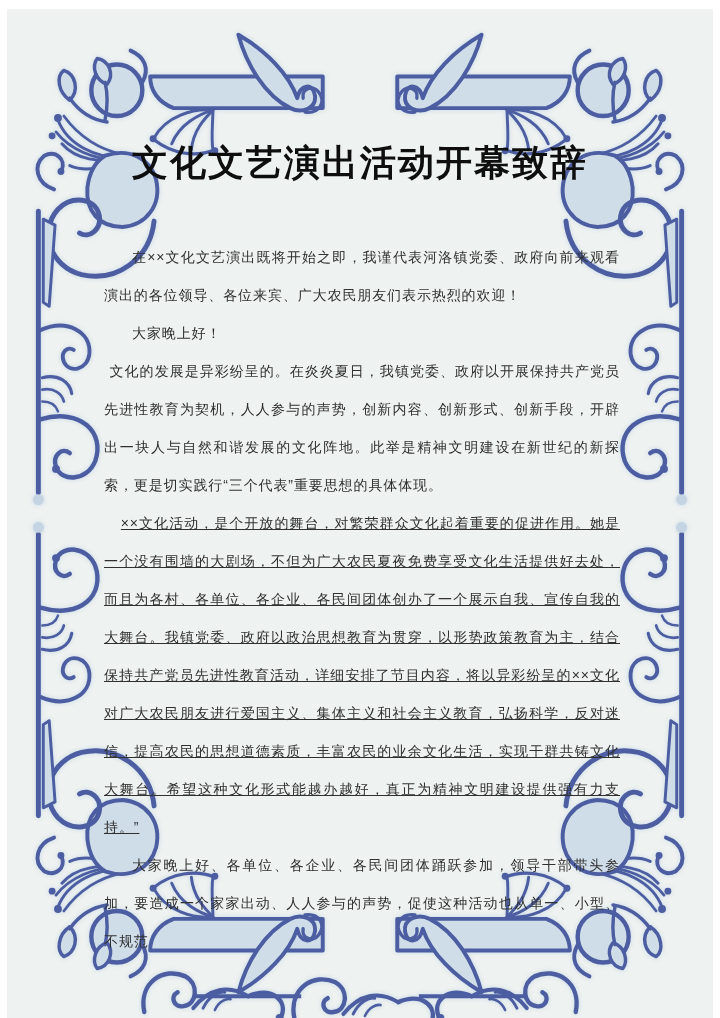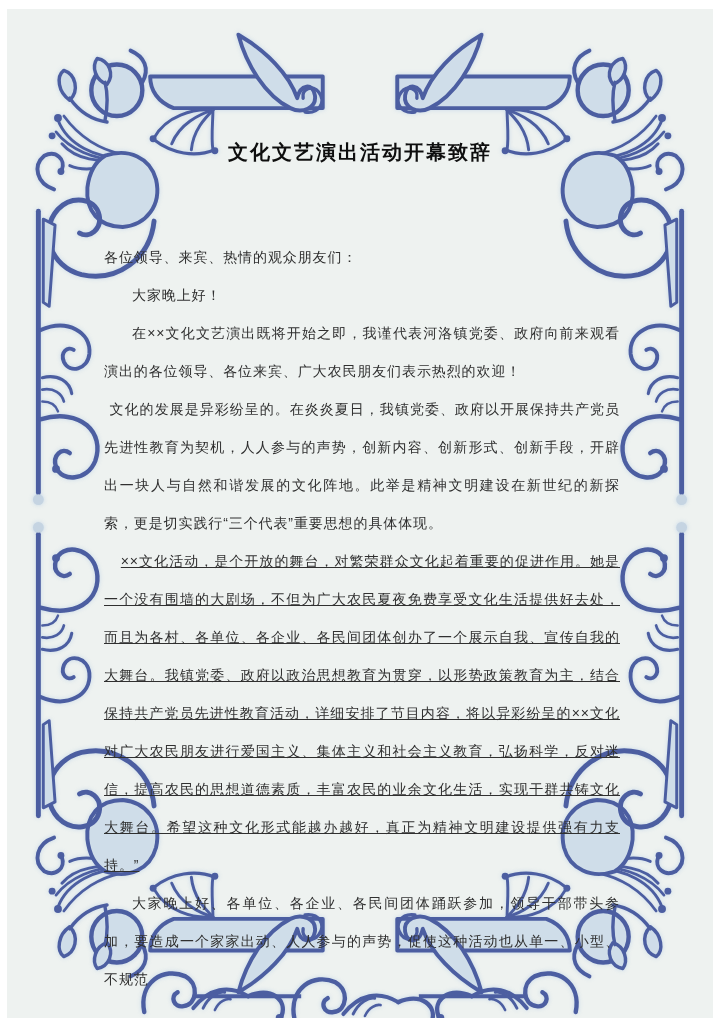--- a/index.html
+++ b/index.html
@@ -1,21 +1,21 @@
 <!DOCTYPE html>
 <html><head>
 <meta charset="utf-8">
 <style>
   html,body{margin:0;padding:0;}
   body{background:#ffffff;font-family:"Liberation Sans",sans-serif;}
   .page{position:relative;width:720px;height:1018px;background:#ffffff;overflow:hidden;}
   .paper{position:absolute;left:7px;top:9px;width:706px;height:1009px;background:#eef2f0;overflow:hidden;}
   .frame-svg{position:absolute;left:0;top:0;width:100%;height:100%;filter:drop-shadow(0 0 2px rgba(190,210,230,.85));}
   .doc-title{position:absolute;top:130px;left:0;right:0;text-align:center;
-             font-size:20px;font-weight:900;letter-spacing:2px;color:#0e0e0e;margin:0;}
+             font-size:36px;font-weight:900;letter-spacing:2px;color:#0e0e0e;margin:0;}
   .body-text{position:absolute;left:97px;top:229px;width:516px;
              font-size:14px;line-height:38px;color:#303030;letter-spacing:0.9px;}
   .body-text p{margin:0;text-align:justify;text-justify:inter-character;}
   .indent-2{text-indent:2em;}
   .indent-05{text-indent:0.4em;}
   .indent-12{text-indent:1.2em;text-decoration:underline;}
 </style>
 </head>
 <body>
 
@@ -94,22 +94,21 @@
       <path d="M190,996 L300,996" stroke="#4c5ea1" stroke-width="4" fill="none"></path>
       <path d="M420,996 L530,996" stroke="#4c5ea1" stroke-width="4" fill="none"></path>
       <use href="#wave" transform="translate(130,942)"></use>
       <use href="#wave" transform="translate(283,948)"></use>
       <use href="#wave" transform="translate(590,942) scale(-1,1)"></use>
     </svg>
 
     <h1 class="doc-title">文化文艺演出活动开幕致辞</h1>
 
     <article class="body-text">
-      <p>各位领导、来宾、热情的观众朋友们：</p>
+      <p class="indent-2">在××文化文艺演出既将开始之即，我谨代表河洛镇党委、政府向前来观看演出的各位领导、各位来宾、广大农民朋友们表示热烈的欢迎！</p>
       <p class="indent-2">大家晚上好！</p>
-      <p class="indent-2">在××文化文艺演出既将开始之即，我谨代表河洛镇党委、政府向前来观看演出的各位领导、各位来宾、广大农民朋友们表示热烈的欢迎！</p>
       <p class="indent-05">文化的发展是异彩纷呈的。在炎炎夏日，我镇党委、政府以开展保持共产党员先进性教育为契机，人人参与的声势，创新内容、创新形式、创新手段，开辟出一块人与自然和谐发展的文化阵地。此举是精神文明建设在新世纪的新探索，更是切实践行“三个代表”重要思想的具体体现。</p>
       <p class="indent-12">××文化活动，是个开放的舞台，对繁荣群众文化起着重要的促进作用。她是一个没有围墙的大剧场，不但为广大农民夏夜免费享受文化生活提供好去处，而且为各村、各单位、各企业、各民间团体创办了一个展示自我、宣传自我的大舞台。我镇党委、政府以政治思想教育为贯穿，以形势政策教育为主，结合保持共产党员先进性教育活动，详细安排了节目内容，将以异彩纷呈的××文化对广大农民朋友进行爱国主义、集体主义和社会主义教育，弘扬科学，反对迷信，提高农民的思想道德素质，丰富农民的业余文化生活，实现干群共铸文化大舞台。希望这种文化形式能越办越好，真正为精神文明建设提供强有力支持。”</p>
       <p class="indent-2">大家晚上好、各单位、各企业、各民间团体踊跃参加，领导干部带头参加，要造成一个家家出动、人人参与的声势，促使这种活动也从单一、小型、不规范</p>
     </article>
 
   </div>
 </div>
 
 </body></html>

